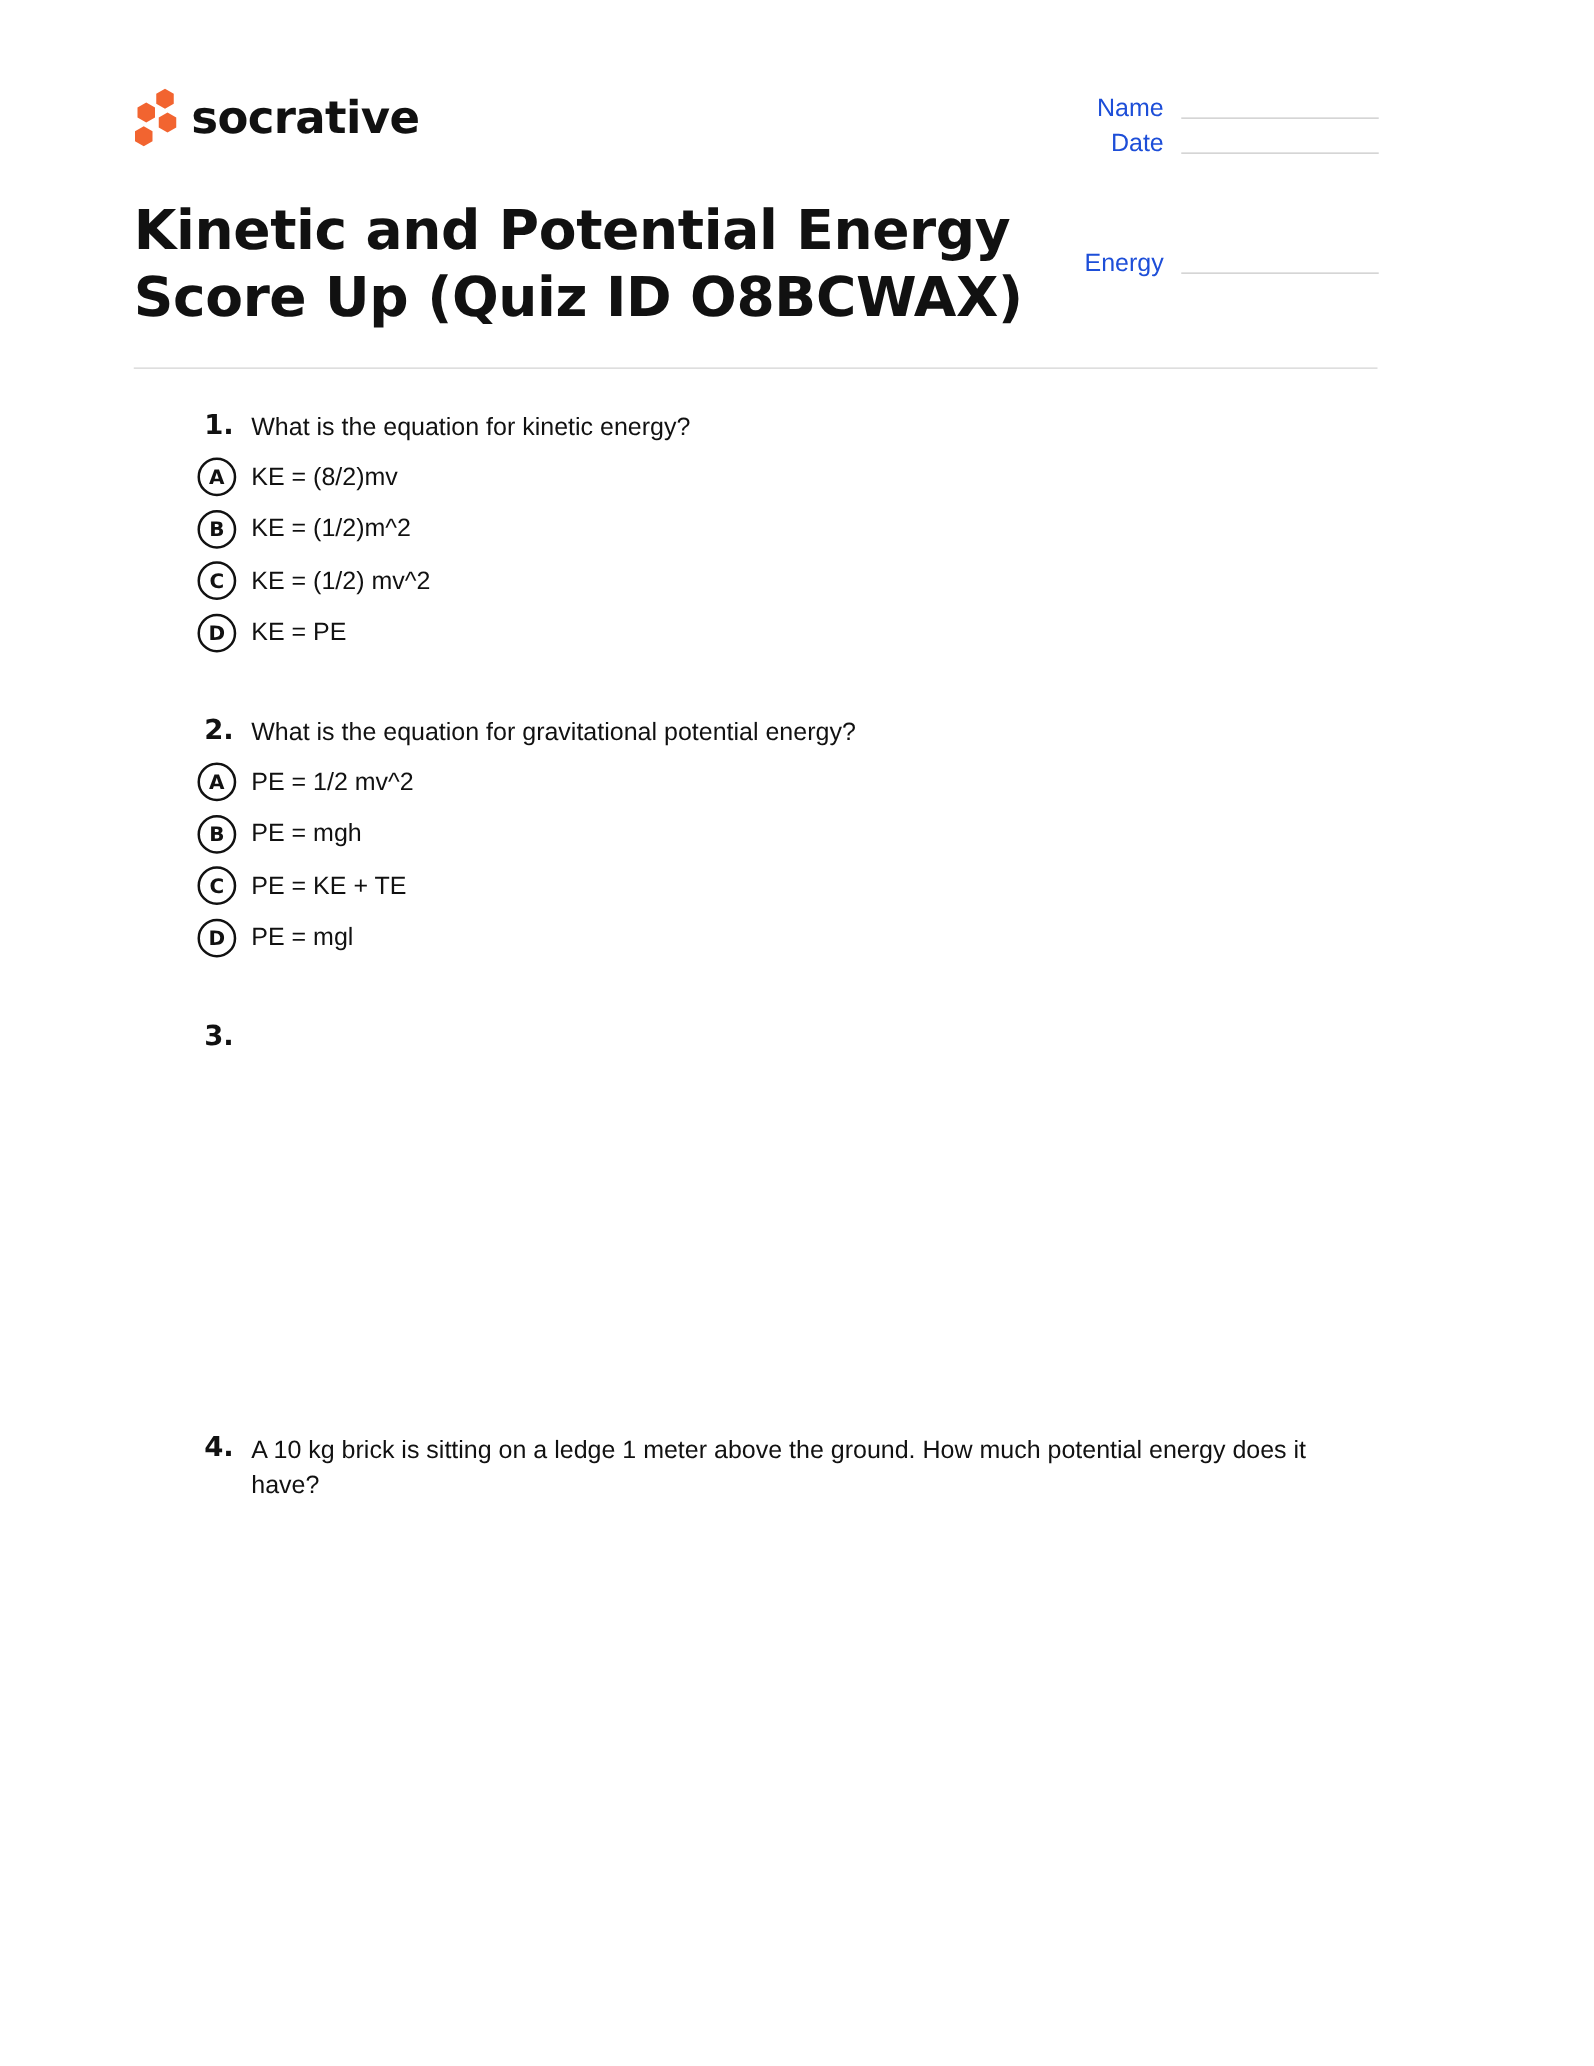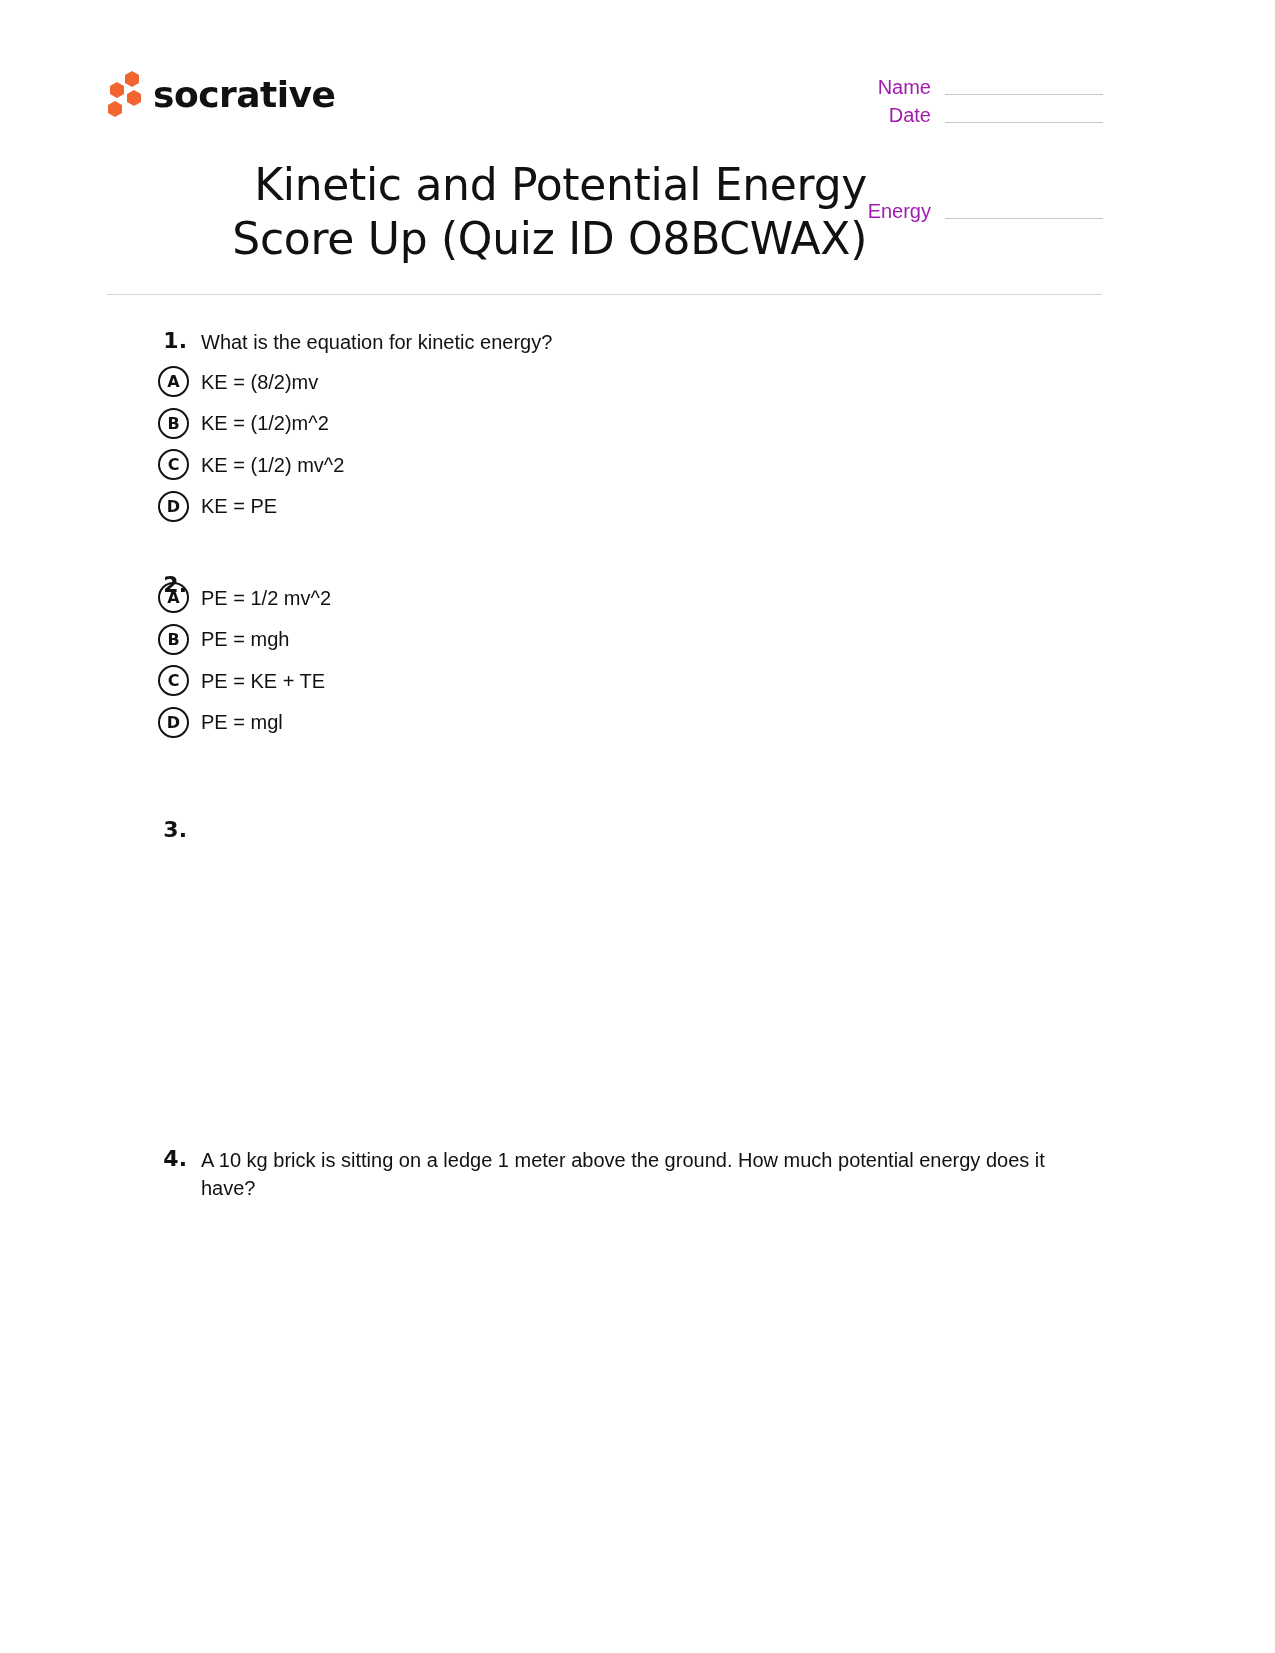--- a/index.html
+++ b/index.html
@@ -47,46 +47,45 @@
     .meta-row {
       position: absolute;
       left: 0;
       width: 243px;
       height: 30px;
     }
     .meta-label {
       position: absolute;
       right: 172px;
       font-size: 20px;
-      color: #a21caf;
+      color: #1d4ed8;
       line-height: 30px;
       top: 0;
       white-space: nowrap;
       margin-left: 42px;
     }
     .meta-line {
       position: absolute;
       left: 85px;
       right: 0;
       top: 22px;
       height: 0;
       border-top: 1.5px solid #c8c8c8;
     }
     .title {
       position: absolute;
       left: 107px;
       top: 158px;
       width: 760px;
       font-family: "DejaVu Sans", sans-serif;
-      font-weight: normal;
+      font-weight: bold;
       font-size: 44px;
       line-height: 54px;
       color: #111111;
       letter-spacing: -0.3px;
-      text-align: right;
     }
     .divider {
       position: absolute;
       left: 107px;
       top: 294px;
       width: 995px;
       height: 0;
       border-top: 1.5px solid #d4d4d4;
     }
     .question {
@@ -202,20 +201,21 @@
     <div class="option">
       <span class="opt-circle">D</span>
       <span class="opt-text">KE = PE</span>
     </div>
   </div>
 </div>
 
 <div class="question" style="top:572px;">
   <div class="q-head">
     <span class="q-num">2.</span>
+    <span>What is the equation for gravitational potential energy?</span>
   </div>
   <div class="options">
     <div class="option">
       <span class="opt-circle">A</span>
       <span class="opt-text">PE = 1/2 mv^2</span>
     </div>
     <div class="option">
       <span class="opt-circle">B</span>
       <span class="opt-text">PE = mgh</span>
     </div>

